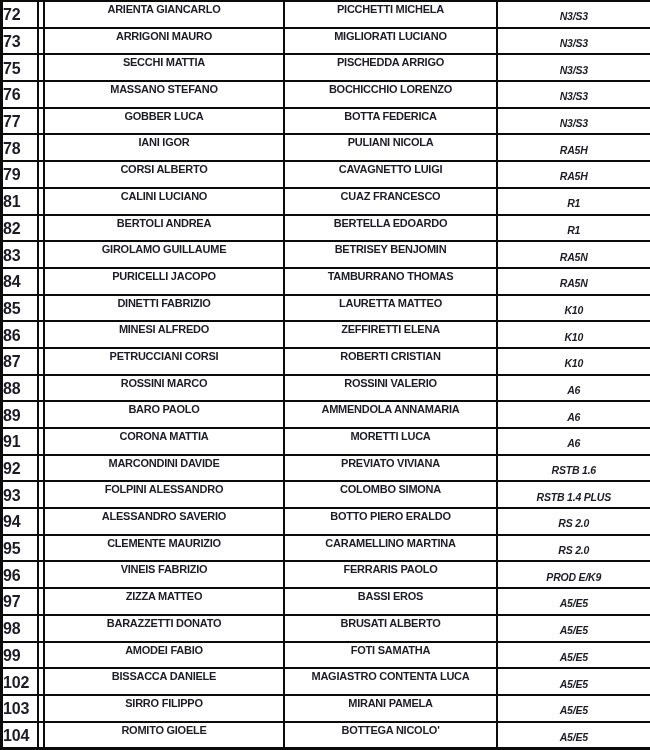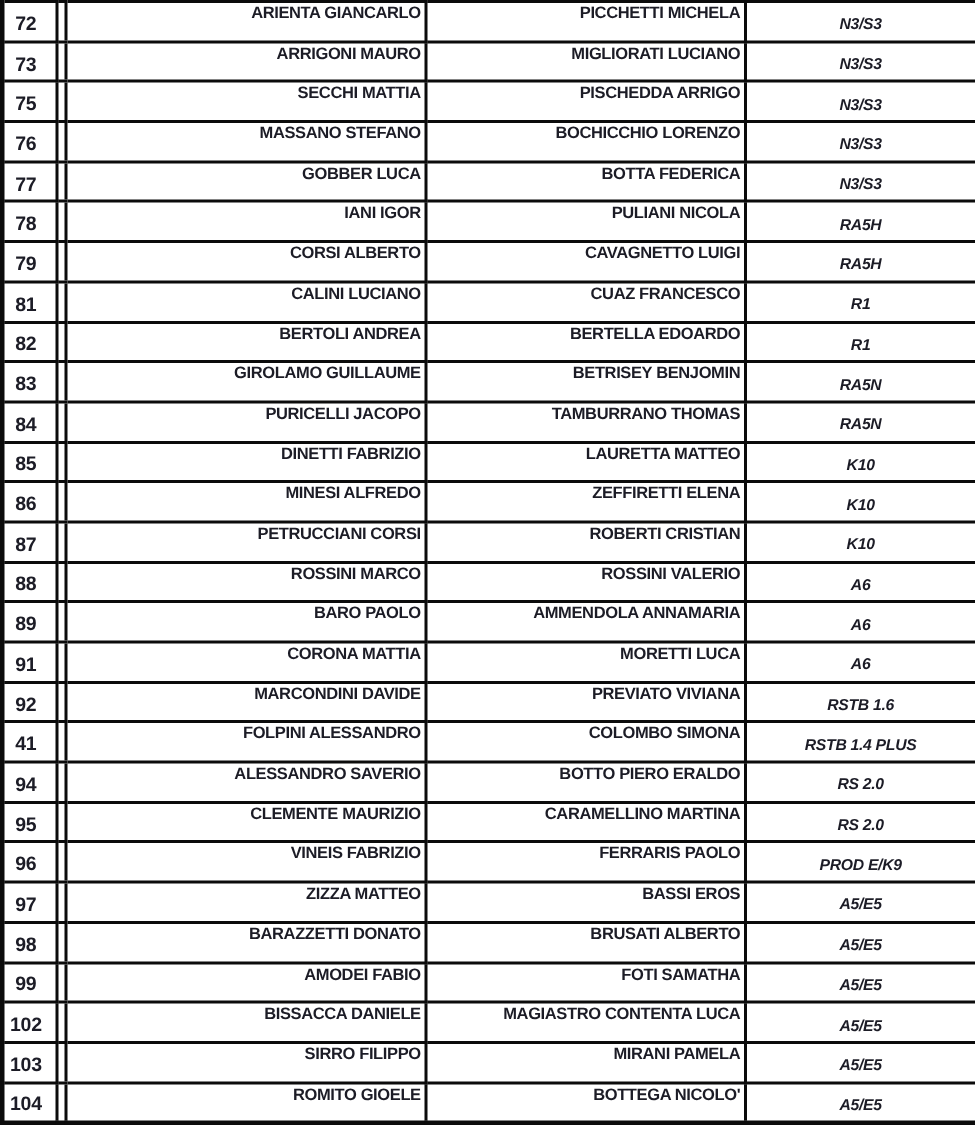--- a/index.html
+++ b/index.html
@@ -35,36 +35,36 @@
   col.c-cls  { width: 155px; }
 
   td {
     box-sizing: border-box;
     height: 25px;
     overflow: hidden;
     white-space: nowrap;
   }
   td.num {
     border: 2px solid #0b0b0b;
-    text-align: center;
+    text-align: left;
     vertical-align: middle;
     padding: 2px 5px 0 0;
-    font-size: 13px;
+    font-size: 16px;
     letter-spacing: -0.2px;
   }
   td.gap {
     border-top: 2px solid #0b0b0b;
     border-bottom: 2px solid #0b0b0b;
     border-left: none;
     border-right: none;
     background: #ffffff;
   }
   td.name {
     border: 2px solid #0b0b0b;
-    text-align: right;
+    text-align: center;
     vertical-align: top;
     padding: 1px 2px 0 3px;
     font-size: 11px;
     line-height: 13px;
     letter-spacing: -0.25px;
   }
   td.cls {
     border: 2px solid #0b0b0b;
     text-align: center;
     vertical-align: middle;
@@ -226,21 +226,21 @@
 
   <tr>
     <td class="num"><span>92</span></td>
     <td class="gap"></td>
     <td class="name"><span>MARCONDINI DAVIDE</span></td>
     <td class="name"><span>PREVIATO VIVIANA</span></td>
     <td class="cls"><span>RSTB 1.6</span></td>
   </tr>
 
   <tr>
-    <td class="num"><span>41</span></td>
+    <td class="num"><span>93</span></td>
     <td class="gap"></td>
     <td class="name"><span>FOLPINI ALESSANDRO</span></td>
     <td class="name"><span>COLOMBO SIMONA</span></td>
     <td class="cls"><span>RSTB 1.4 PLUS</span></td>
   </tr>
 
   <tr>
     <td class="num"><span>94</span></td>
     <td class="gap"></td>
     <td class="name"><span>ALESSANDRO SAVERIO</span></td>

